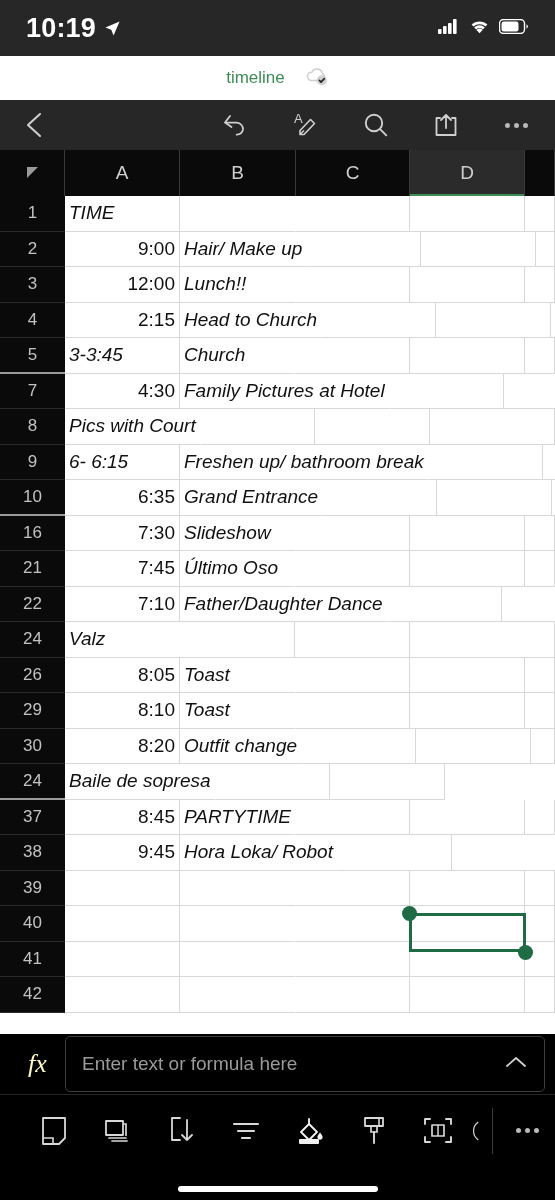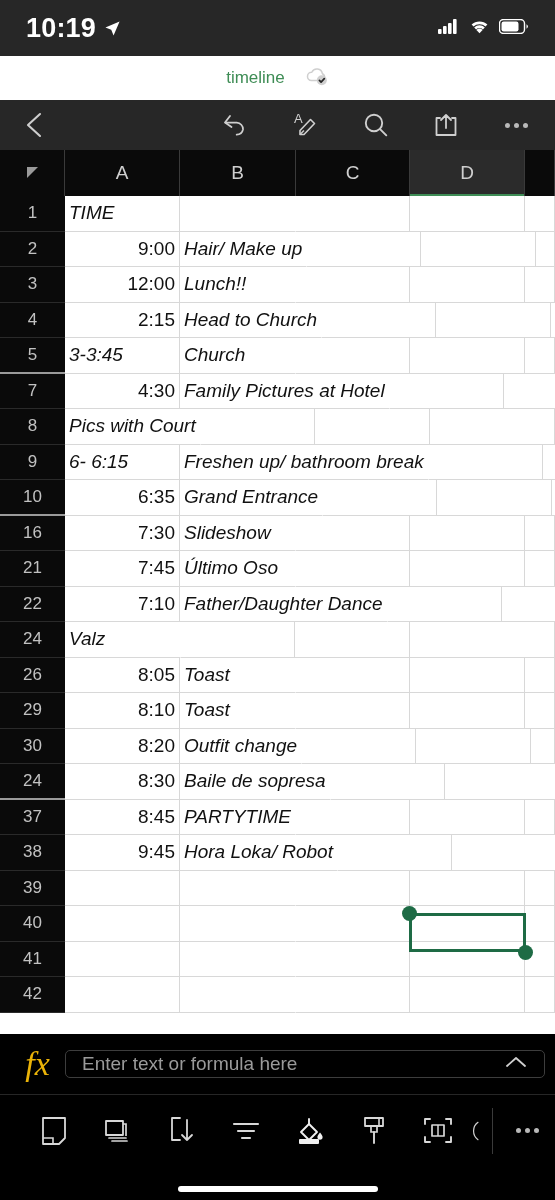--- a/index.html
+++ b/index.html
@@ -111,25 +111,25 @@
   }
   .handle.tl { left: 402px; top: 756px; }
   .handle.br { left: 518px; top: 795px; }
 
   
   .formulabar {
     position: absolute; top: 1034px; left: 0; width: 555px; height: 60px;
     background: #000; display: flex; align-items: center; padding: 0 10px;
   }
   .fx {
-    width: 55px; text-align: center; color: #eab308;
-    font-family: "Liberation Serif", serif; font-style: italic; font-size: 34px;
+    width: 55px; text-align: center; color: #fef9c3;
+    font-family: "Liberation Serif", serif; font-style: italic; font-size: 26px;
   }
   .finput {
-    flex: 1; height: 28px; border: 1px solid #3d3d3d; border-radius: 5px;
+    flex: 1; height: 56px; border: 1px solid #3d3d3d; border-radius: 5px;
     background: #000; display: flex; align-items: center; padding: 0 16px;
   }
   .finput input {
     flex: 1; background: transparent; border: 0; outline: none;
     color: #e8e8e8; font-size: 19px; font-family: "Liberation Sans", sans-serif;
   }
   .finput input::placeholder { color: #9a9a9a; }
   .chev { margin-left: 8px; }
 
   
@@ -377,21 +377,20 @@
         <div class="row">
           <div class="rownum">30</div>
           <div class="cell cA num">8:20</div>
           <div class="cell cB txt spill">Outfit change</div>
           <div class="cell cC"></div>
           <div class="cell cD"></div>
           <div class="cell cE"></div>
         </div>
         <div class="row">
           <div class="rownum gapmark">24</div>
-          <div class="cell cA num">8:30</div>
           <div class="cell cB txt spill">Baile de sopresa</div>
           <div class="cell cC"></div>
           <div class="cell cD"></div>
         </div>
         <div class="row">
           <div class="rownum">37</div>
           <div class="cell cA num">8:45</div>
           <div class="cell cB txt spill">PARTYTIME</div>
           <div class="cell cC"></div>
           <div class="cell cD"></div>

